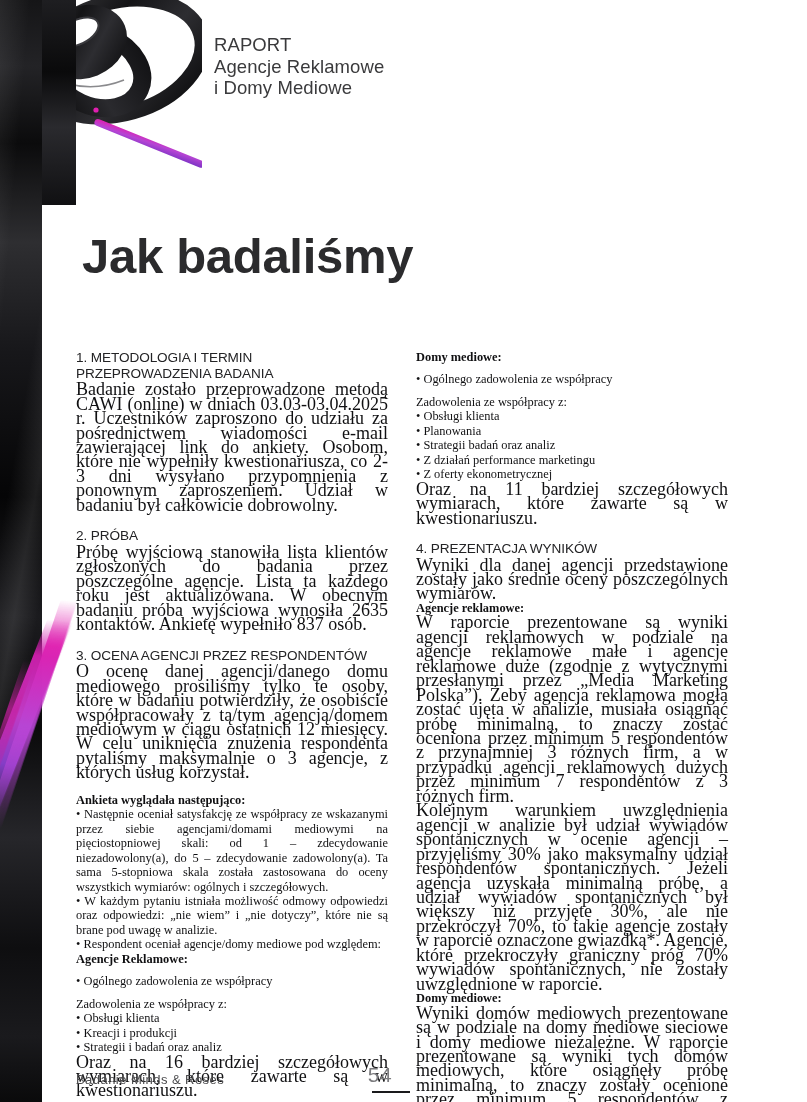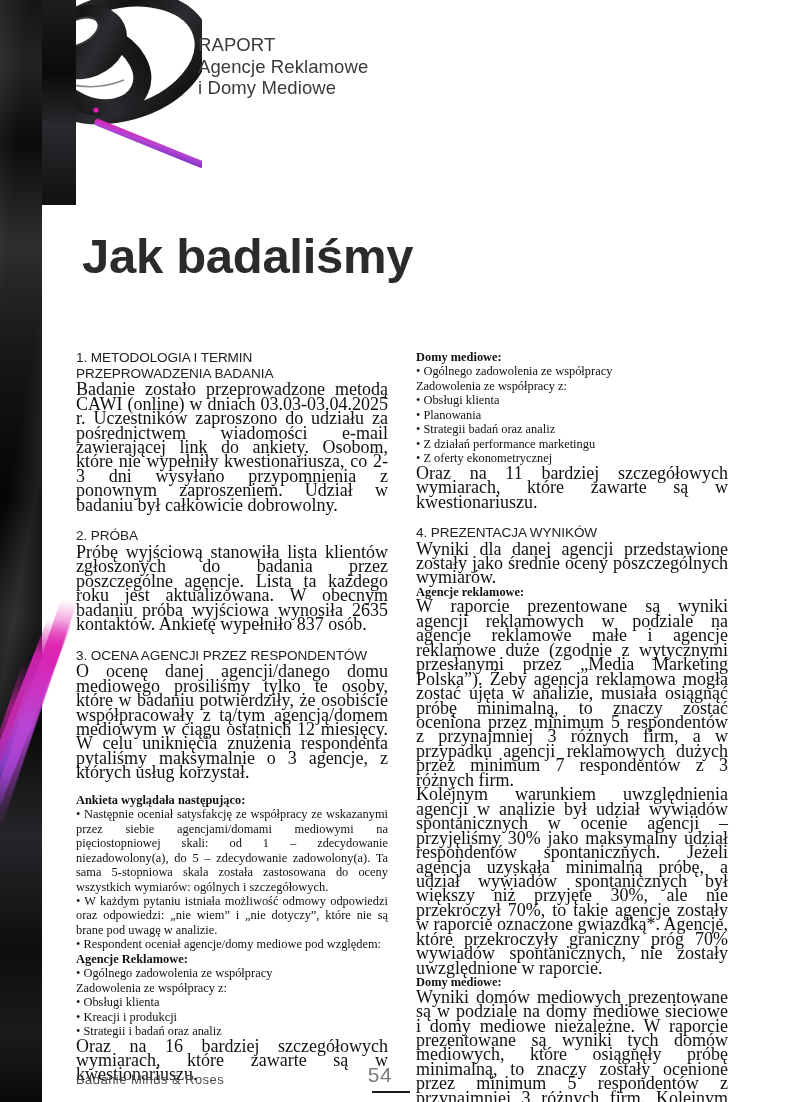--- a/index.html
+++ b/index.html
@@ -76,21 +76,21 @@
   }
   .hero svg { position: absolute; left: -42px; top: 0; }
   .hero-left-dark {
     position: absolute; left: 0; top: 0; width: 34px; height: 205px;
     background: linear-gradient(180deg,#1e1e21 0%,#0a0a0b 35%,#2a2a2e 62%,#101012 100%);
   }
 
   
   .report-head {
     position: absolute;
-    left: 198px; top: 34px;
+    left: 214px; top: 34px;
     font-family: "Liberation Sans", sans-serif;
     font-weight: 400;
     font-size: 18.5px;
     line-height: 21.6px;
     color: #3a3a3c;
     letter-spacing: .1px;
   }
 
   .big-title {
     position: absolute;
@@ -148,20 +148,21 @@
     line-height: 14.45px;
     color: #101012;
     text-align: justify;
   }
   ul.bul li.just { text-align: justify; }
   .plain {
     font-family: "Liberation Serif", serif;
     font-size: 12.4px;
     line-height: 14.45px;
     color: #101012;
+    margin-top: 8px;
   }
 
   
   .footer-left {
     position: absolute;
     left: 76px; top: 1072px;
     font-family: "Liberation Sans", sans-serif;
     font-size: 13px;
     letter-spacing: .45px;
     color: #4a4a4c;

